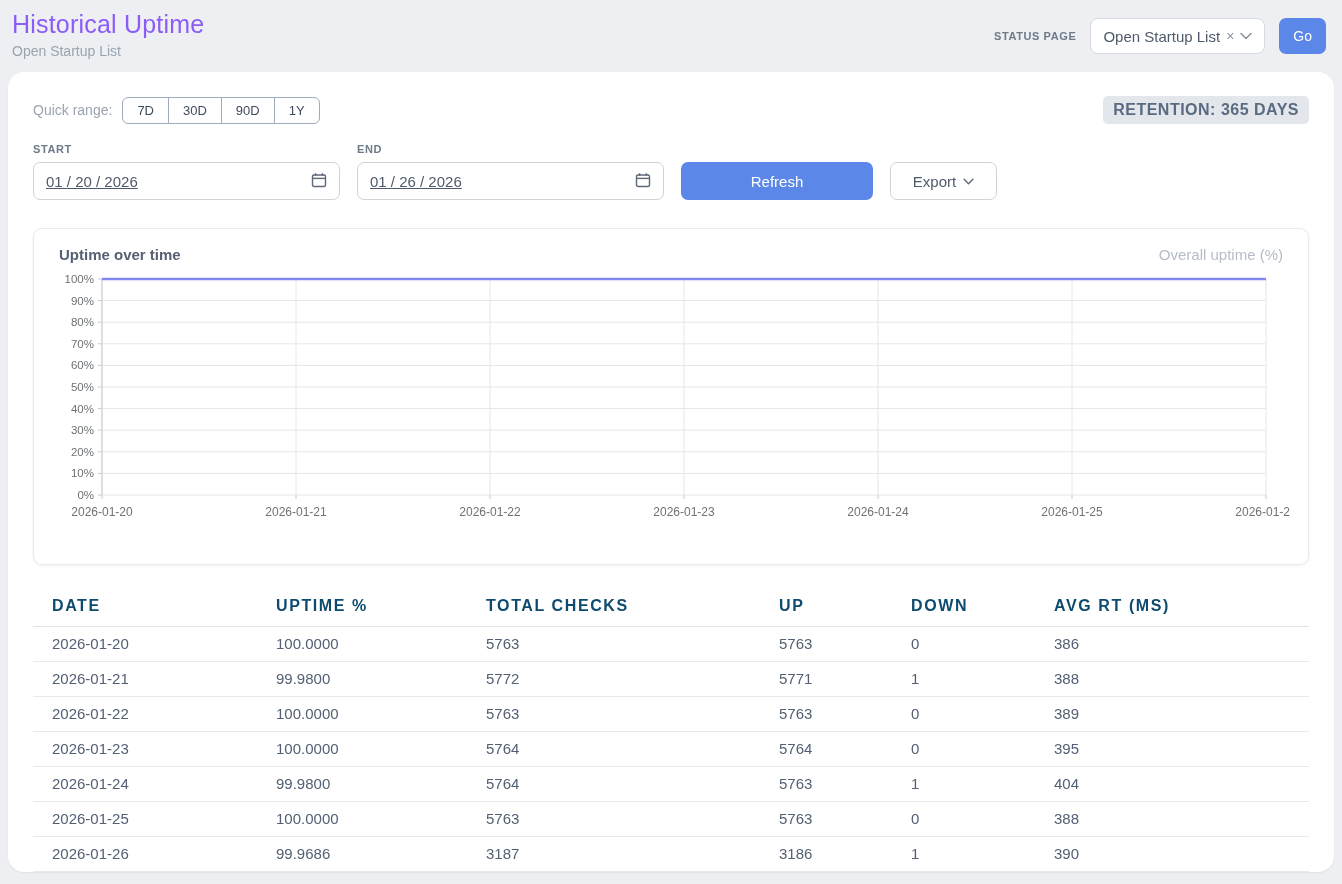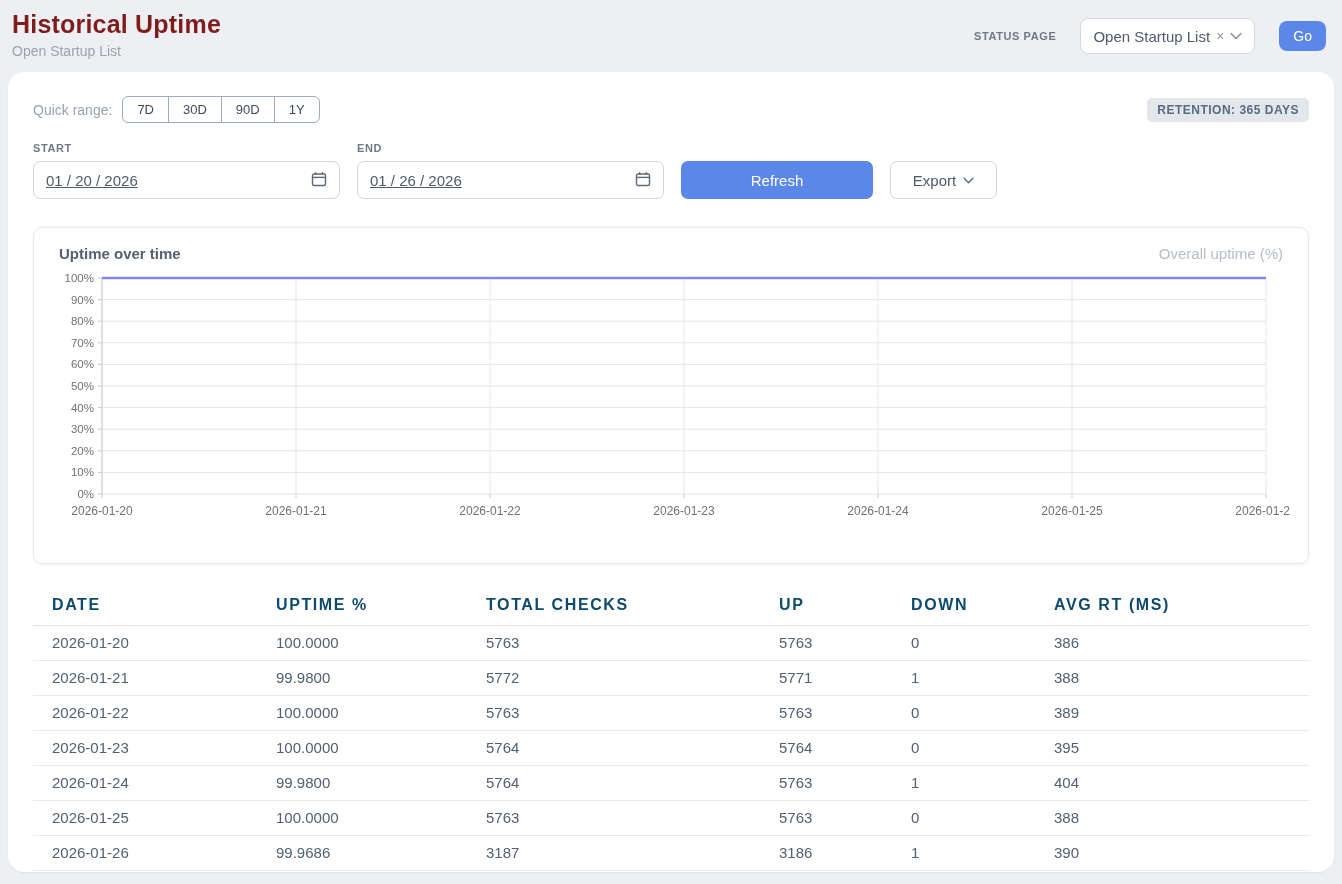--- a/index.html
+++ b/index.html
@@ -9,60 +9,60 @@
     font-family:"Liberation Sans", sans-serif;
     color:#3d4c60;
   }
 
   
   .top-header {
     height:72px;
     display:flex; align-items:flex-start; justify-content:space-between;
     padding:10px 16px 0 12px;
   }
-  .page-title { font-size:25px; font-weight:700; color:#7f1d1d; letter-spacing:.2px; }
+  .page-title { font-size:25px; font-weight:400; color:#8b5cf6; letter-spacing:.2px; }
   .page-subtitle { font-size:14px; color:#9aa3af; margin-top:4px; }
-  .header-right { display:flex; align-items:center; gap:24px; margin-top:8px; }
+  .header-right { display:flex; align-items:center; gap:14px; margin-top:8px; }
   .micro-label {
     font-size:11px; font-weight:700; color:#6e7a89;
     letter-spacing:.6px; text-transform:uppercase;
   }
   .select-box {
     background:#fff; border:1px solid #d4d9df; border-radius:8px;
     height:36px; display:flex; align-items:center; gap:6px;
     padding:0 12px; font-size:15px; color:#4f5b6b; cursor:pointer;
   }
   .clear-x { color:#8b95a2; font-size:14px; cursor:pointer; }
   .chev { color:#8b95a2; display:inline-flex; }
   .btn-blue {
     background:#5b87e8; color:#fff; border:none; border-radius:7px;
     font-size:14px; font-family:inherit; cursor:pointer;
   }
-  .go-btn { height:30px; padding:0 14px;border-radius:8px; }
+  .go-btn { height:36px; padding:0 14px; }
 
   
   .panel {
     margin:0 8px; background:#fff; border-radius:16px;
     box-shadow:0 1px 2px rgba(16,24,40,.06);
     height:800px; padding:24px 25px 20px 25px;
   }
 
   .row1 { display:flex; align-items:center; justify-content:space-between; }
   .quick-wrap { display:flex; align-items:center; gap:10px; }
   .quick-label { font-size:14px; color:#9aa3af; }
   .seg-group { display:flex; }
   .seg-btn {
     background:#fff; border:1px solid #9fabba; color:#3f4c5e;
     font-size:13px; font-family:inherit; font-weight:500;
     height:27px; padding:0 14px; margin-left:-1px; cursor:pointer;
   }
   .seg-btn:first-child { border-radius:6px 0 0 6px; margin-left:0;text-align:center; }
   .seg-btn:last-child { border-radius:0 6px 6px 0; }
   .badge {
-    background:#e3e7ec; color:#596a81; font-size:12px; font-weight:700;
+    background:#e3e7ec; color:#596a81; font-size:16px; font-weight:700;
     letter-spacing:.5px; border-radius:5px; padding:5px 10px;
   }
 
   .row2 { display:flex; align-items:flex-end; gap:17px; margin-top:19px; }
   .field { display:flex; flex-direction:column; gap:7px; }
   .input-box {
     background:#fff; border:1px solid #cfd4da; border-radius:7px;
     height:38px; display:flex; align-items:center; justify-content:space-between;
     padding:0 12px; font-size:15px; color:#4f5b6b; cursor:text;
   }

